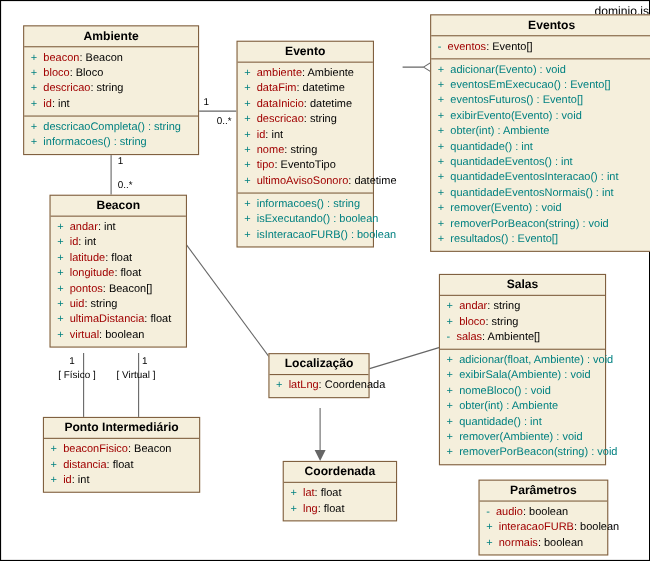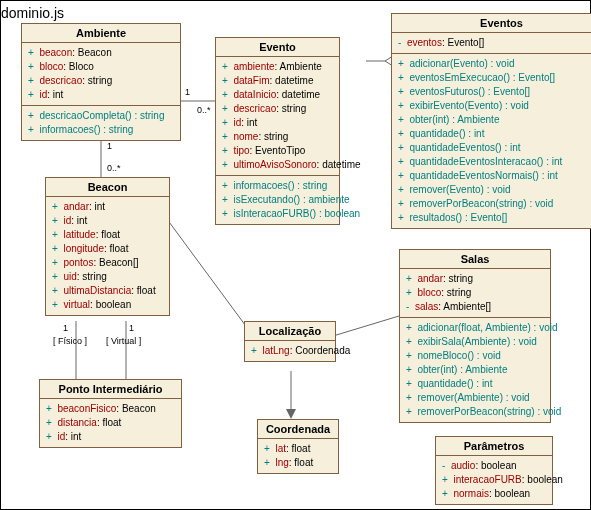--- a/index.html
+++ b/index.html
@@ -1,17 +1,17 @@
 <!DOCTYPE html>
 <html><head>
 <meta charset="utf-8">
 <style>
   body{margin:0;font-family:Arial,sans-serif;font-size:10px;background:#fff;color:#000}
   .canvas{position:relative;width:591px;height:510px;border:1px solid #000;box-sizing:border-box}
-  .title{position:absolute;top:4px;left:0;right:0;text-align:left;font-size:14px}
+  .title{position:absolute;top:4px;left:0;right:0;text-align:right;font-size:11px}
   .uml{position:absolute;background:#f5efdc;border:1px solid #806040;box-sizing:border-box}
   .hdr{text-align:center;font-weight:bold;padding:3px 4px;border-bottom:1px solid #806040;font-size:11px}
   .sec{padding:3px 6px;border-bottom:1px solid #806040}
   .sec:last-child{border-bottom:none}
   .row{white-space:nowrap;line-height:14px}
   .vis{color:#008080}
   .nm{color:#a00000}
   .ty{color:#000}
   .op{color:#008080}
   .mult{position:absolute;font-size:9px;color:#000}
@@ -75,21 +75,21 @@
         <div class="row"><span class="vis">+</span>&nbsp;&nbsp;<span class="nm">dataFim</span><span class="ty">: datetime</span></div>
         <div class="row"><span class="vis">+</span>&nbsp;&nbsp;<span class="nm">dataInicio</span><span class="ty">: datetime</span></div>
         <div class="row"><span class="vis">+</span>&nbsp;&nbsp;<span class="nm">descricao</span><span class="ty">: string</span></div>
         <div class="row"><span class="vis">+</span>&nbsp;&nbsp;<span class="nm">id</span><span class="ty">: int</span></div>
         <div class="row"><span class="vis">+</span>&nbsp;&nbsp;<span class="nm">nome</span><span class="ty">: string</span></div>
         <div class="row"><span class="vis">+</span>&nbsp;&nbsp;<span class="nm">tipo</span><span class="ty">: EventoTipo</span></div>
         <div class="row"><span class="vis">+</span>&nbsp;&nbsp;<span class="nm">ultimoAvisoSonoro</span><span class="ty">: datetime</span></div>
       </div>
     <div class="sec" id="ops-Evento">
         <div class="row"><span class="vis">+</span>&nbsp;&nbsp;<span class="op">informacoes() : string</span></div>
-        <div class="row"><span class="vis">+</span>&nbsp;&nbsp;<span class="op">isExecutando() : ambiente</span></div>
+        <div class="row"><span class="vis">+</span>&nbsp;&nbsp;<span class="op">isExecutando() : boolean</span></div>
         <div class="row"><span class="vis">+</span>&nbsp;&nbsp;<span class="op">isInteracaoFURB() : boolean</span></div>
       </div>
   </div>
 
   <div class="uml" style="left:390px;top:12px;width:221px">
     <div class="hdr">Eventos</div>
     <div class="sec" id="attrs-Eventos">
         <div class="row"><span class="vis">-</span>&nbsp;&nbsp;<span class="nm">eventos</span><span class="ty">: Evento[]</span></div>
       </div>
     <div class="sec" id="ops-Eventos">
@@ -131,21 +131,21 @@
       </div>
   </div>
 
   <div class="uml" style="left:243px;top:320px;width:92px">
     <div class="hdr">Localização</div>
     <div class="sec" id="attrs-Localizacao">
         <div class="row"><span class="vis">+</span>&nbsp;&nbsp;<span class="nm">latLng</span><span class="ty">: Coordenada</span></div>
       </div>
   </div>
 
-  <div class="uml" style="left:256px;top:418px;width:82px">
+  <div class="uml" style="left:256px;top:418px;width:104px">
     <div class="hdr">Coordenada</div>
     <div class="sec" id="attrs-Coordenada">
         <div class="row"><span class="vis">+</span>&nbsp;&nbsp;<span class="nm">lat</span><span class="ty">: float</span></div>
         <div class="row"><span class="vis">+</span>&nbsp;&nbsp;<span class="nm">lng</span><span class="ty">: float</span></div>
       </div>
   </div>
 
   <div class="uml" style="left:398px;top:248px;width:152px">
     <div class="hdr">Salas</div>
     <div class="sec" id="attrs-Salas">

